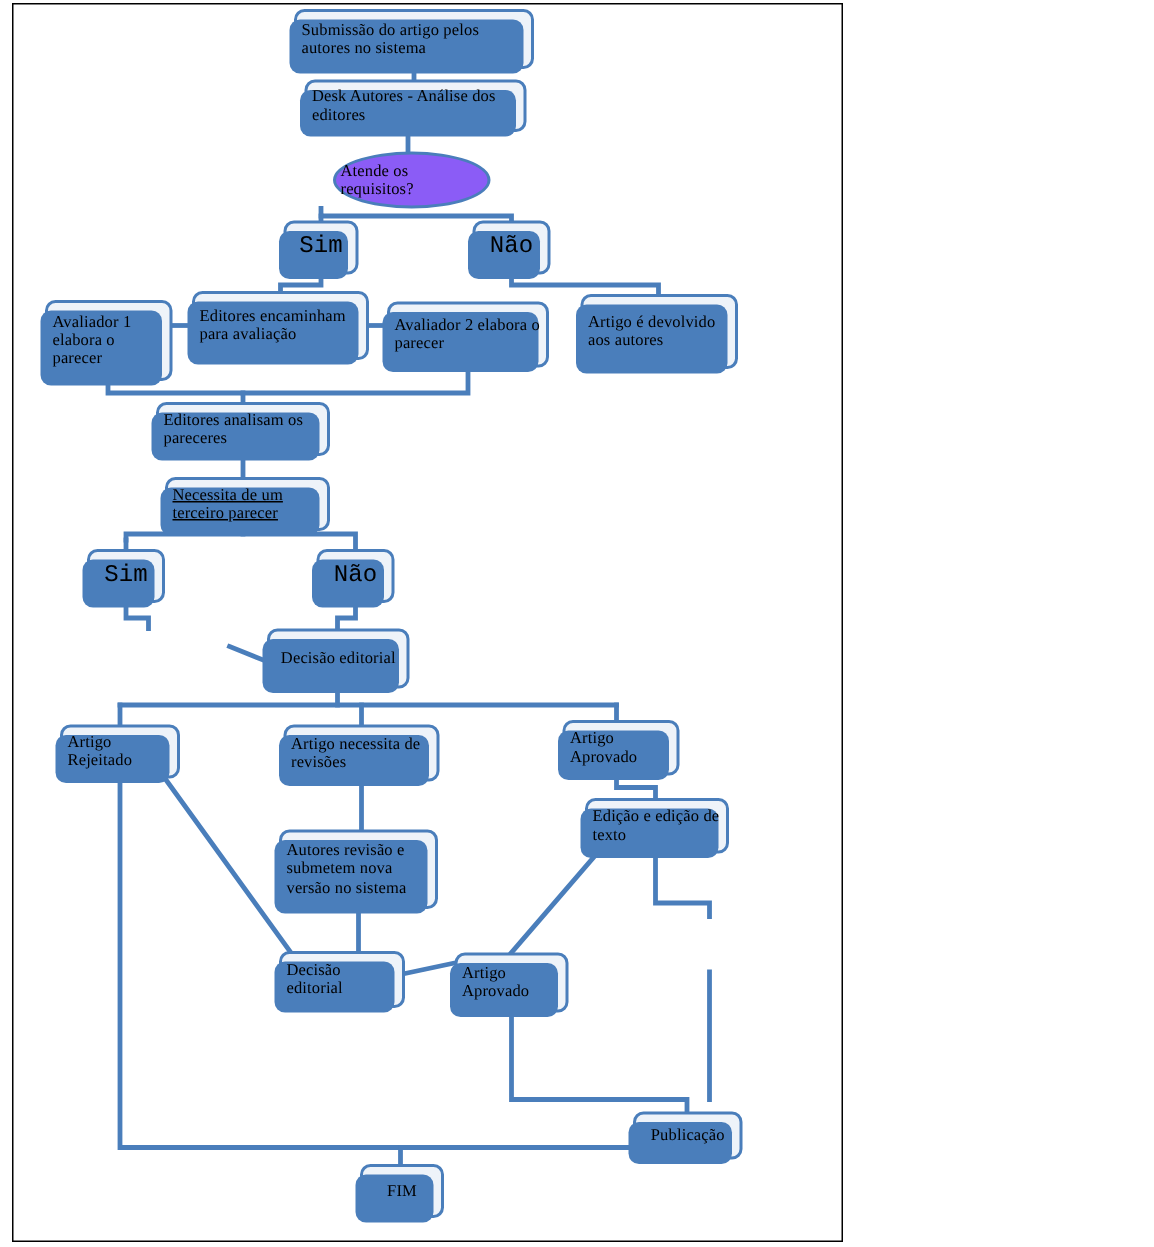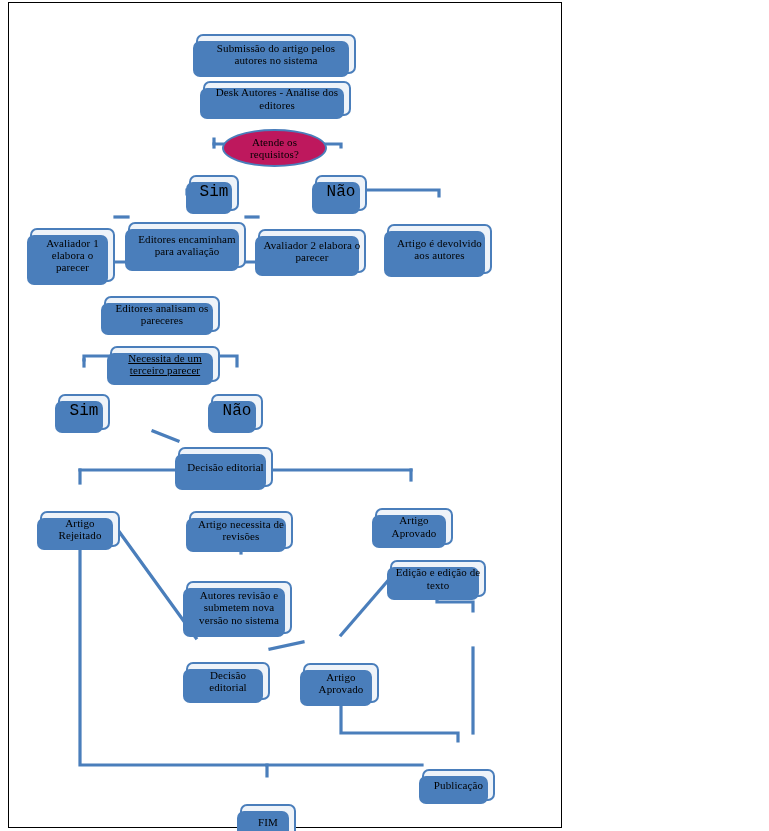--- a/index.html
+++ b/index.html
@@ -17,42 +17,40 @@
 
   
   .node{
     position:absolute;
     box-sizing:border-box;
     border:2.2px solid #4a7ebb;
     border-radius:7px;
     background:#eef3f9;
     color:#000000;
     display:flex;align-items:center;justify-content:center;
-    text-align:center;
     line-height:1.12;
     font-size:11px;
     letter-spacing:.1px;
     z-index:5;
-    margin-top:28px;
   }
   
   .node::before{
     content:"";
     position:absolute;
     left:-5px;top:5px;
     width:100%;height:100%;
     background:#4a7ebb;
     border-radius:7px;
     z-index:-1;
   }
   .node > span{position:relative;z-index:2;padding:0 3px;}
 
   .node.ellipse{
     border-radius:50%;
-    background:#be185d;
+    background:#8b5cf6;
     border:2.2px solid #4a7ebb;
   }
   .node.ellipse::before{display:none;}
 
   .node.sm{font-size:16px;font-family:Liberation Mono, monospace;}
 </style>
 </head>
 <body>
 
 <div id="page-border"></div>

